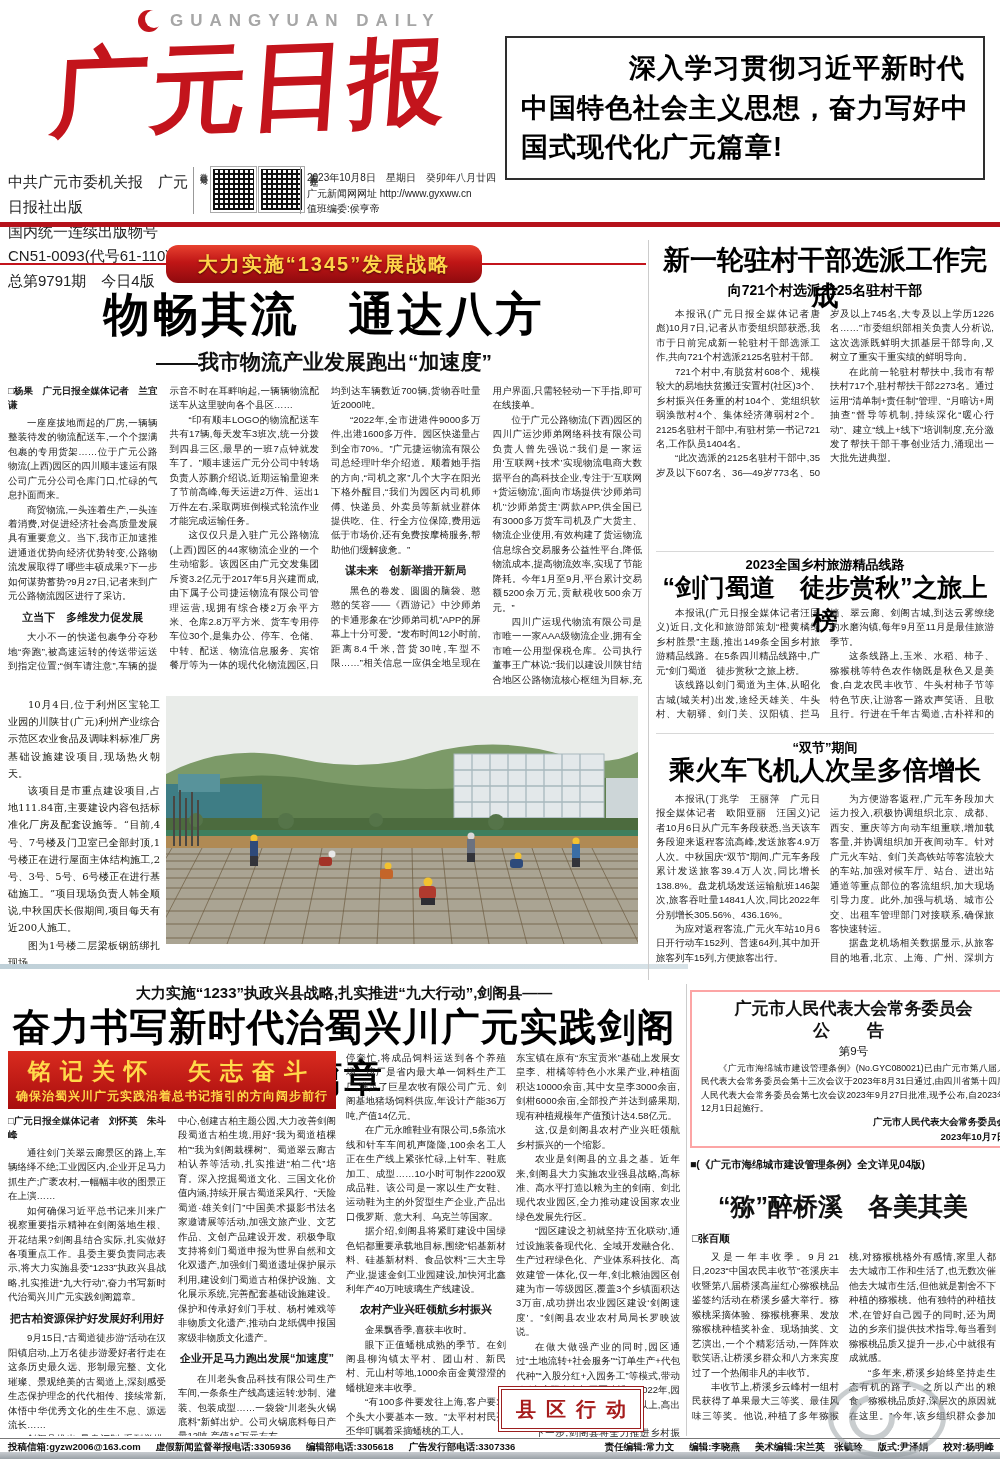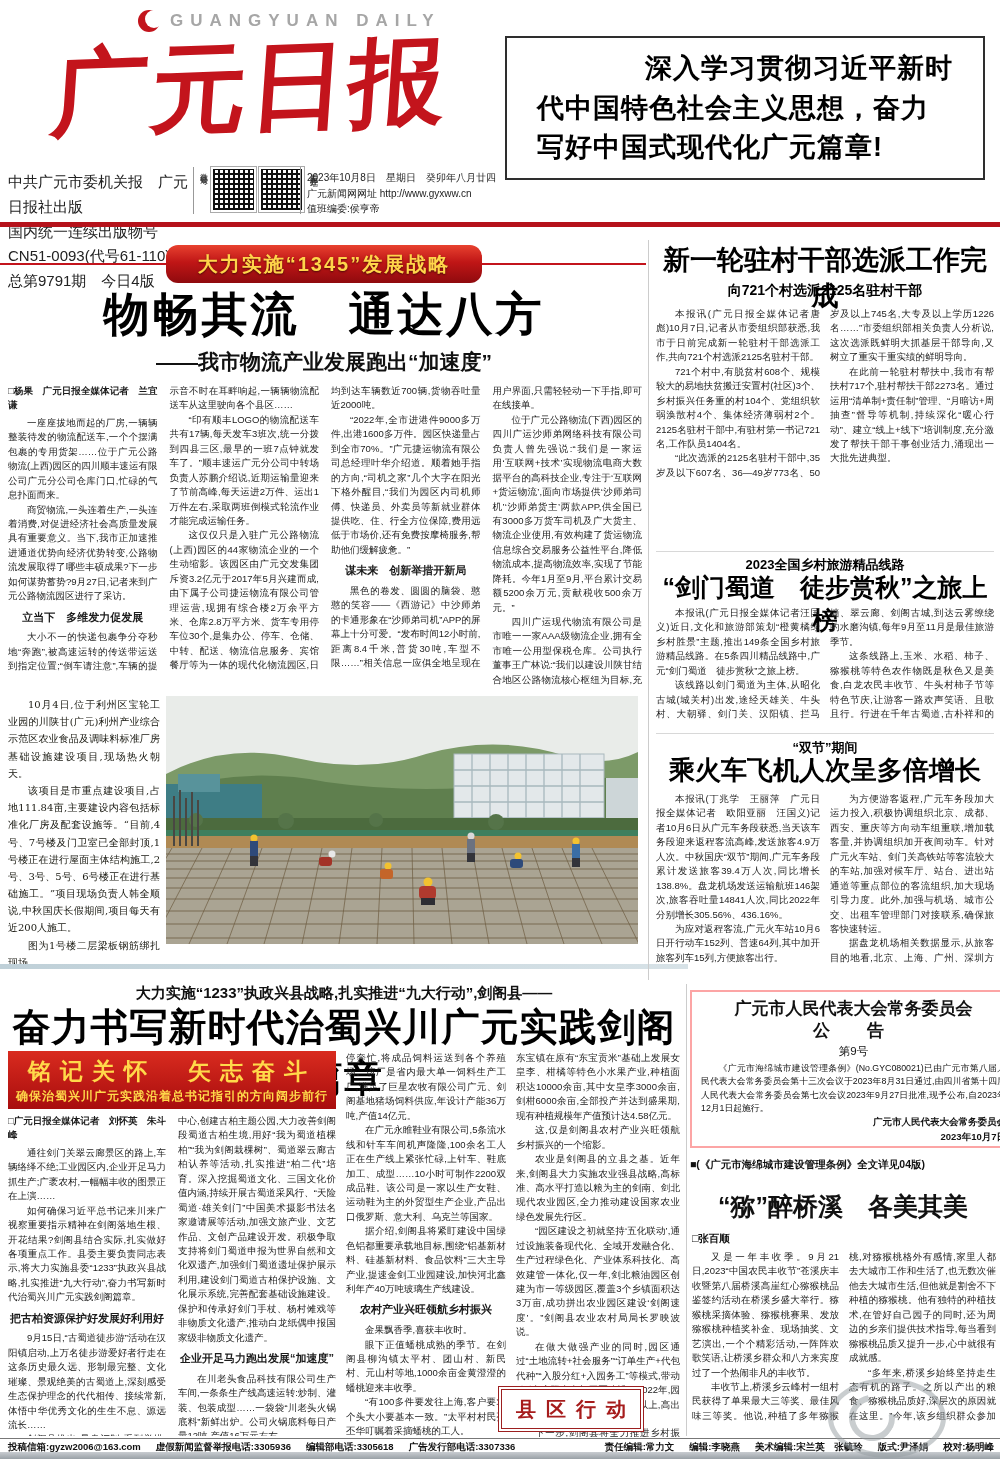--- a/index.html
+++ b/index.html
@@ -23,21 +23,21 @@
   .hdr-div  { position:absolute; width:1px; height:47px; background:#999; top:167px; }
   #hd1 { left:193px; } #hd2 { left:300px; }
   .qr-wrap { position:absolute; left:197px; top:167px; display:flex; align-items:flex-start; gap:3px; }
   .vlabel { writing-mode:vertical-rl; font-size:8px; letter-spacing:1px; color:#333; height:46px; }
   .qr { width:45px; height:45px; background-color:#fff; border:2px solid #fff; outline:1px solid #aaa;
         background-image:repeating-linear-gradient(0deg,#111 0 2px,transparent 2px 5px),
                          repeating-linear-gradient(90deg,#111 0 2px,transparent 2px 5px); }
   .date-info { position:absolute; left:307px; top:170px; width:200px; font-size:10px; line-height:1.55; color:#222; }
 
   .slogan-box { position:absolute; left:505px; top:36px; width:480px; height:144px;
-                border:2px solid #2e2e2e; padding:11px 30px; font-size:27px; font-weight:bold;
+                border:2px solid #2e2e2e; padding:11px 14px; font-size:27px; font-weight:bold;
                 line-height:1.47; text-indent:4em; letter-spacing:1px; color:#000; }
   .red-rule { position:absolute; left:0; top:222px; width:1000px; height:5px; background:#b5121b; }
 
   
   .banner-line { position:absolute; left:0; top:263px; width:646px; height:2px; background:#c3141c; }
   .banner1 { position:absolute; left:166px; top:245px; width:316px; height:38px;
              background:linear-gradient(180deg,#e8412f,#c01616 45%,#8f0a0e); border-radius:12px;
              display:flex; align-items:center; justify-content:center; color:#ffd54a;
              font-size:20px; font-weight:900; letter-spacing:2px; text-shadow:0 1px 2px rgba(0,0,0,.55); }
   .lead-headline { position:absolute; left:0; top:284px; width:648px; text-align:center;

